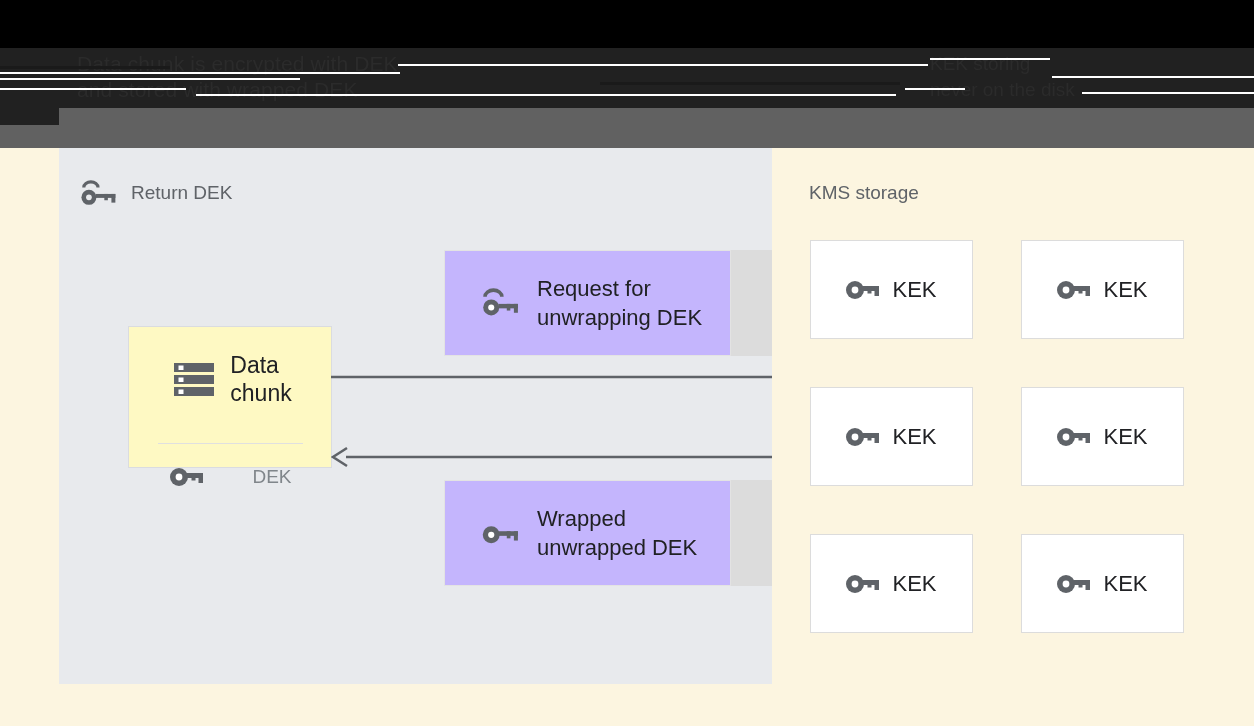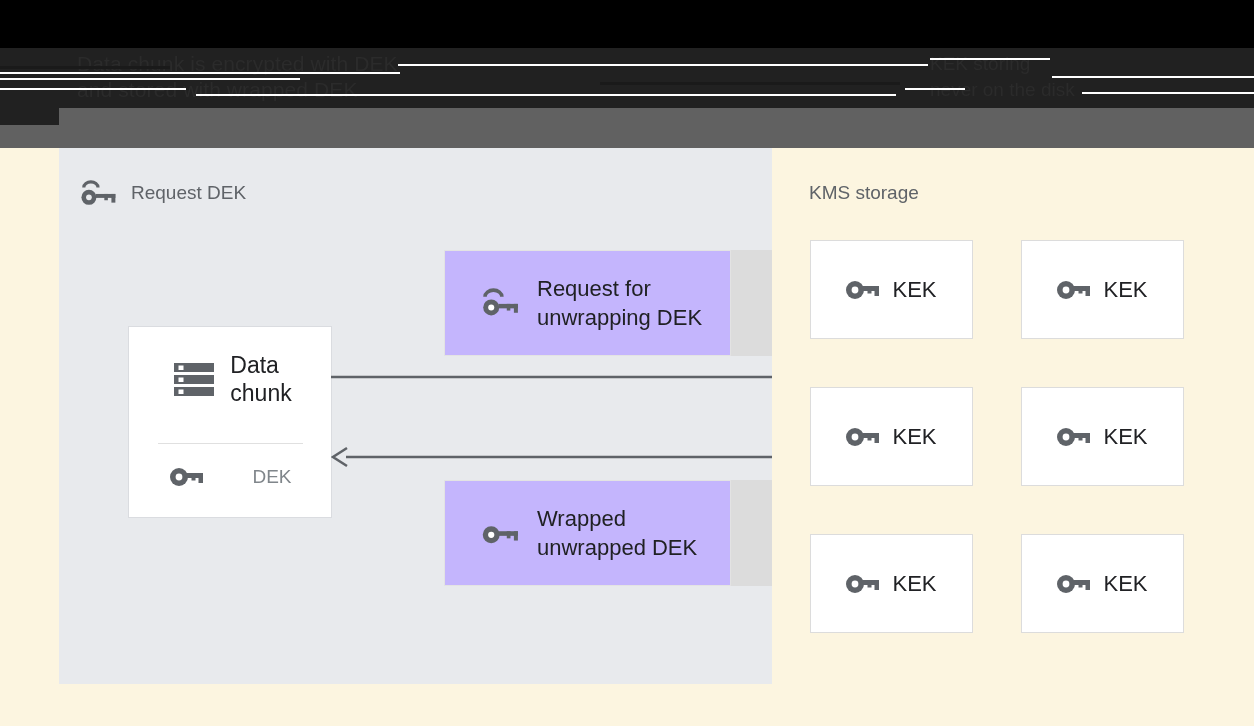--- a/index.html
+++ b/index.html
@@ -117,22 +117,22 @@
     color: #5f6368;
     line-height: 22px;
     margin-left: 17px;
   }
 
   
   #data-chunk-card {
     position: absolute;
     left: 69px; top: 178px;
     width: 204px;
-    height: 192px;
-    background: #ffffff;
+    height: 142px;
+    background: #fef9c3;
     border: 1px solid #dadce0;
     box-sizing: border-box;
   }
   #data-chunk-row {
     position: absolute;
     left: 0; top: 24px;
     width: 204px;
     display: flex;
     align-items: center;
     justify-content: center;
@@ -262,21 +262,21 @@
 
     <svg id="wrapped-dek-icon" viewBox="0 0 48 38">
       <path d="M6 12 A9 7 0 0 1 24 12" fill="none" stroke="#5f6368" stroke-width="4"></path>
       <circle cx="12.5" cy="24.5" r="9.5" fill="#5f6368"></circle>
       <circle cx="12.5" cy="24.5" r="3.6" fill="#e8eaed"></circle>
       <rect x="21" y="20.2" width="25" height="5" fill="#5f6368"></rect>
       <rect x="41" y="20.2" width="5" height="11" fill="#5f6368"></rect>
       <rect x="32" y="20.2" width="4.5" height="8" fill="#5f6368"></rect>
     </svg>
 
-    <div id="storage-panel-title">Request DEK</div>
+    <div id="storage-panel-title">Return DEK</div>
 
     <div id="data-chunk-card">
       <div id="data-chunk-row">
         <svg id="data-chunk-icon" viewBox="0 0 48 48">
           <rect x="4" y="8" width="40" height="9" fill="#5f6368"></rect>
           <rect x="8.5" y="10.5" width="5" height="4.5" fill="#ffffff"></rect>
           <rect x="4" y="20" width="40" height="9" fill="#5f6368"></rect>
           <rect x="8.5" y="22.5" width="5" height="4.5" fill="#ffffff"></rect>
           <rect x="4" y="32" width="40" height="9" fill="#5f6368"></rect>
           <rect x="8.5" y="34.5" width="5" height="4.5" fill="#ffffff"></rect>

